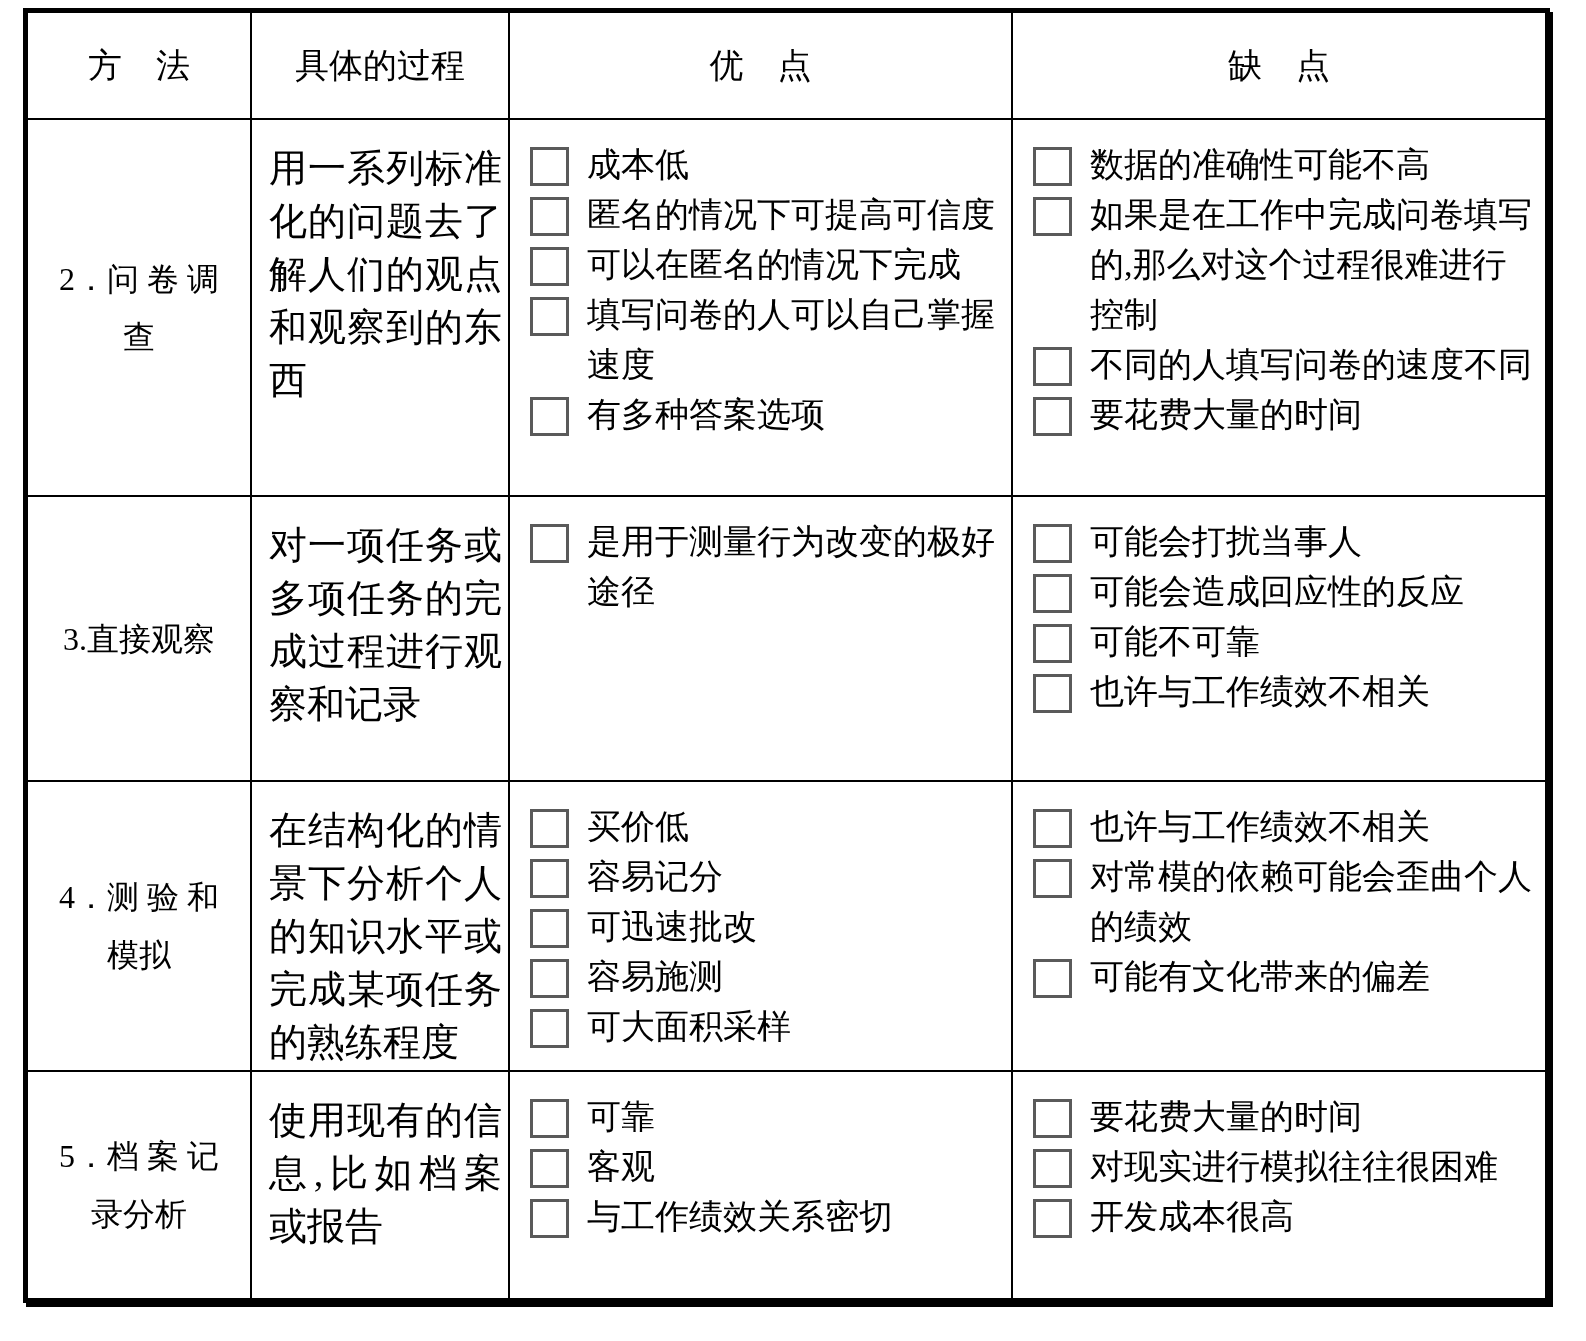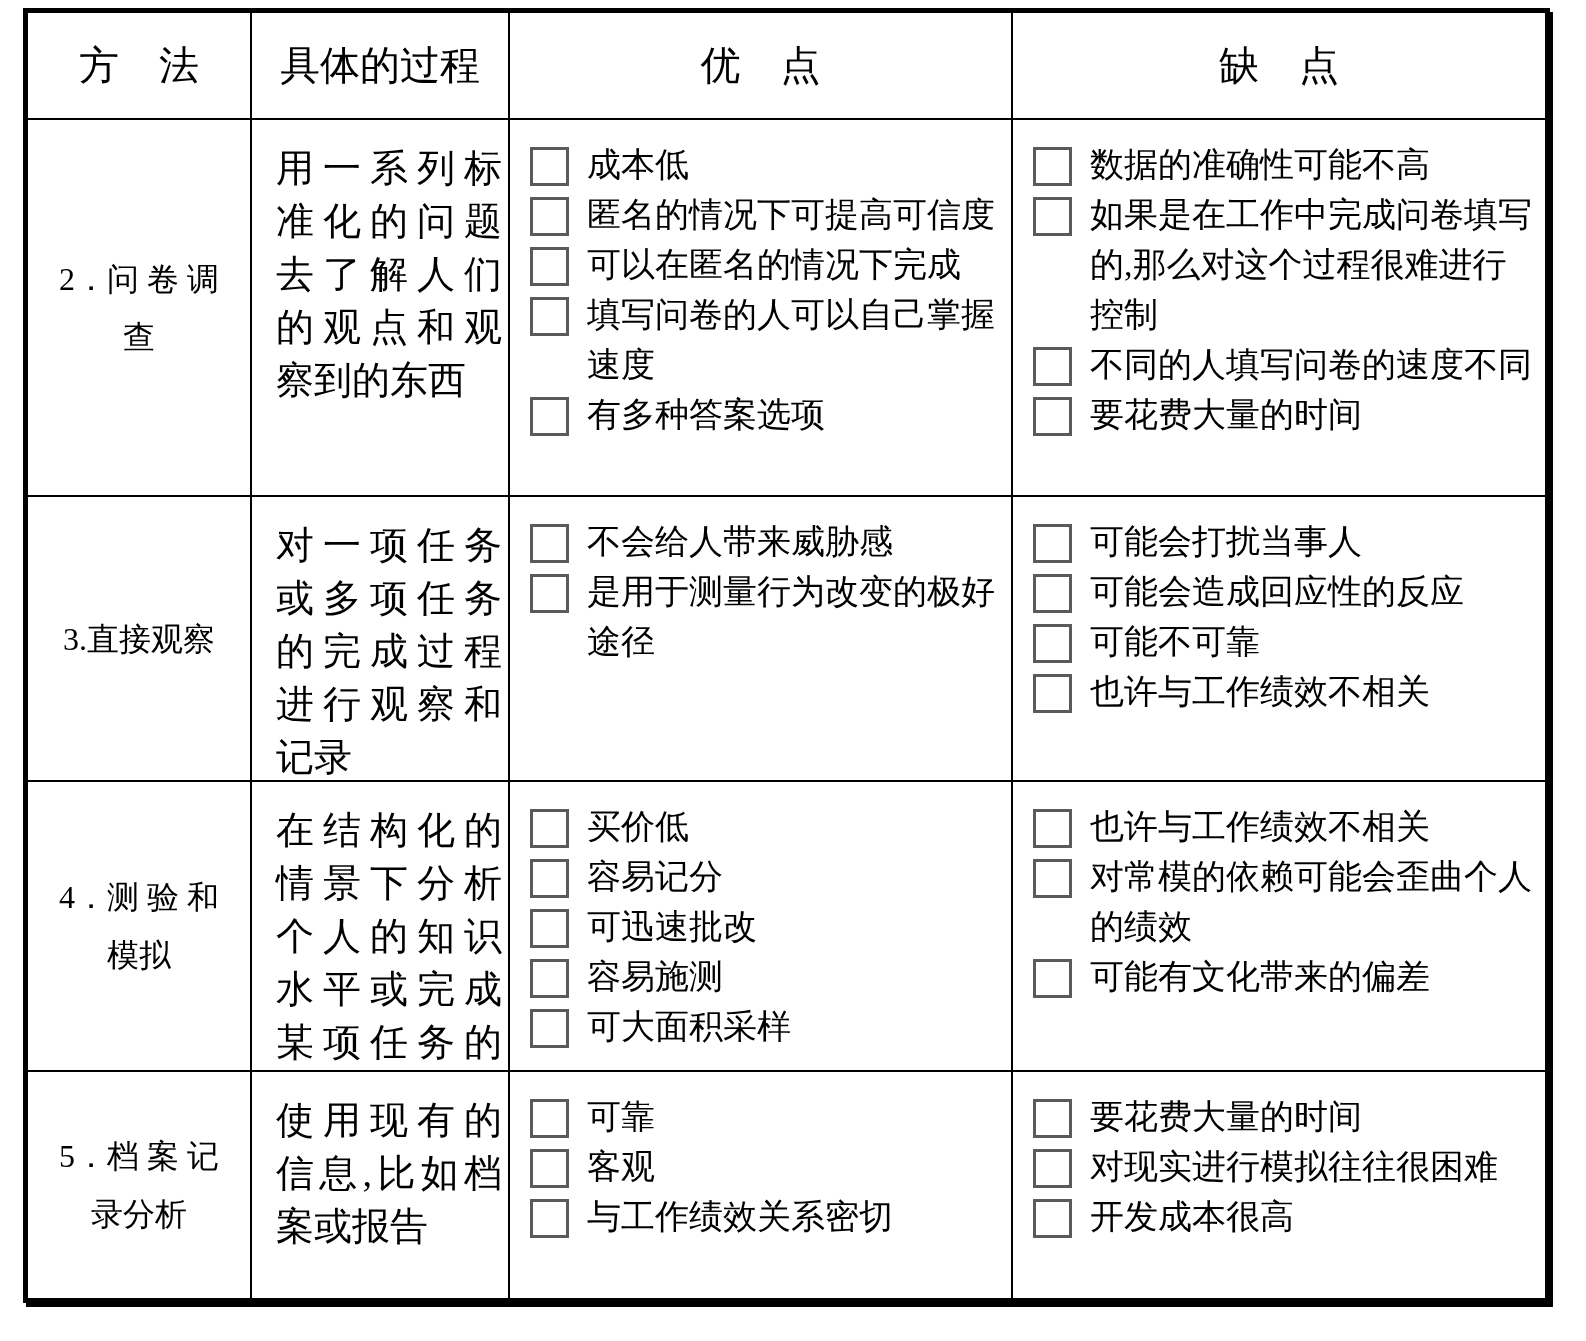--- a/index.html
+++ b/index.html
@@ -24,31 +24,31 @@
   .cell {
     box-sizing:border-box;
     border-right:2px solid #000;
     border-bottom:2px solid #000;
     overflow:hidden;
   }
   .cell.lc { border-right:none; }
   .cell.lr { border-bottom:none; }
   .head {
     display:flex; align-items:center; justify-content:center;
-    font-size:40px;
+    font-size:34px;
   }
   .method {
     display:flex; flex-direction:column;
     align-items:center; justify-content:center;
     font-size:32px; line-height:58px;
     text-align:center;
   }
   .method div { white-space:nowrap; }
   .process {
-    padding:22px 6px 0 24px;
+    padding:22px 6px 0 17px;
     font-size:38px; line-height:53px;
     text-align:justify;
   }
   .list {
     padding:20px 6px 0 20px;
     font-size:34px; line-height:50px;
   }
   .item { display:flex; }
   .cb {
     flex:0 0 auto;
@@ -123,24 +123,20 @@
       </div>
   </div>
 
   <div class="cell method">
     <div>3.直接观察</div>
   </div>
   <div class="cell process"><span>对一项任务或多项任务的完成过程进行观察和记录</span></div>
   <div class="cell list">
     <div class="item">
         <span class="cb"></span>
-        <div class="t">不会给人带来威胁感</div>
-      </div>
-    <div class="item">
-        <span class="cb"></span>
         <div class="t">是用于测量行为改变的极好途径</div>
       </div>
   </div>
   <div class="cell list lc">
     <div class="item">
         <span class="cb"></span>
         <div class="t">可能会打扰当事人</div>
       </div>
     <div class="item">
         <span class="cb"></span>

